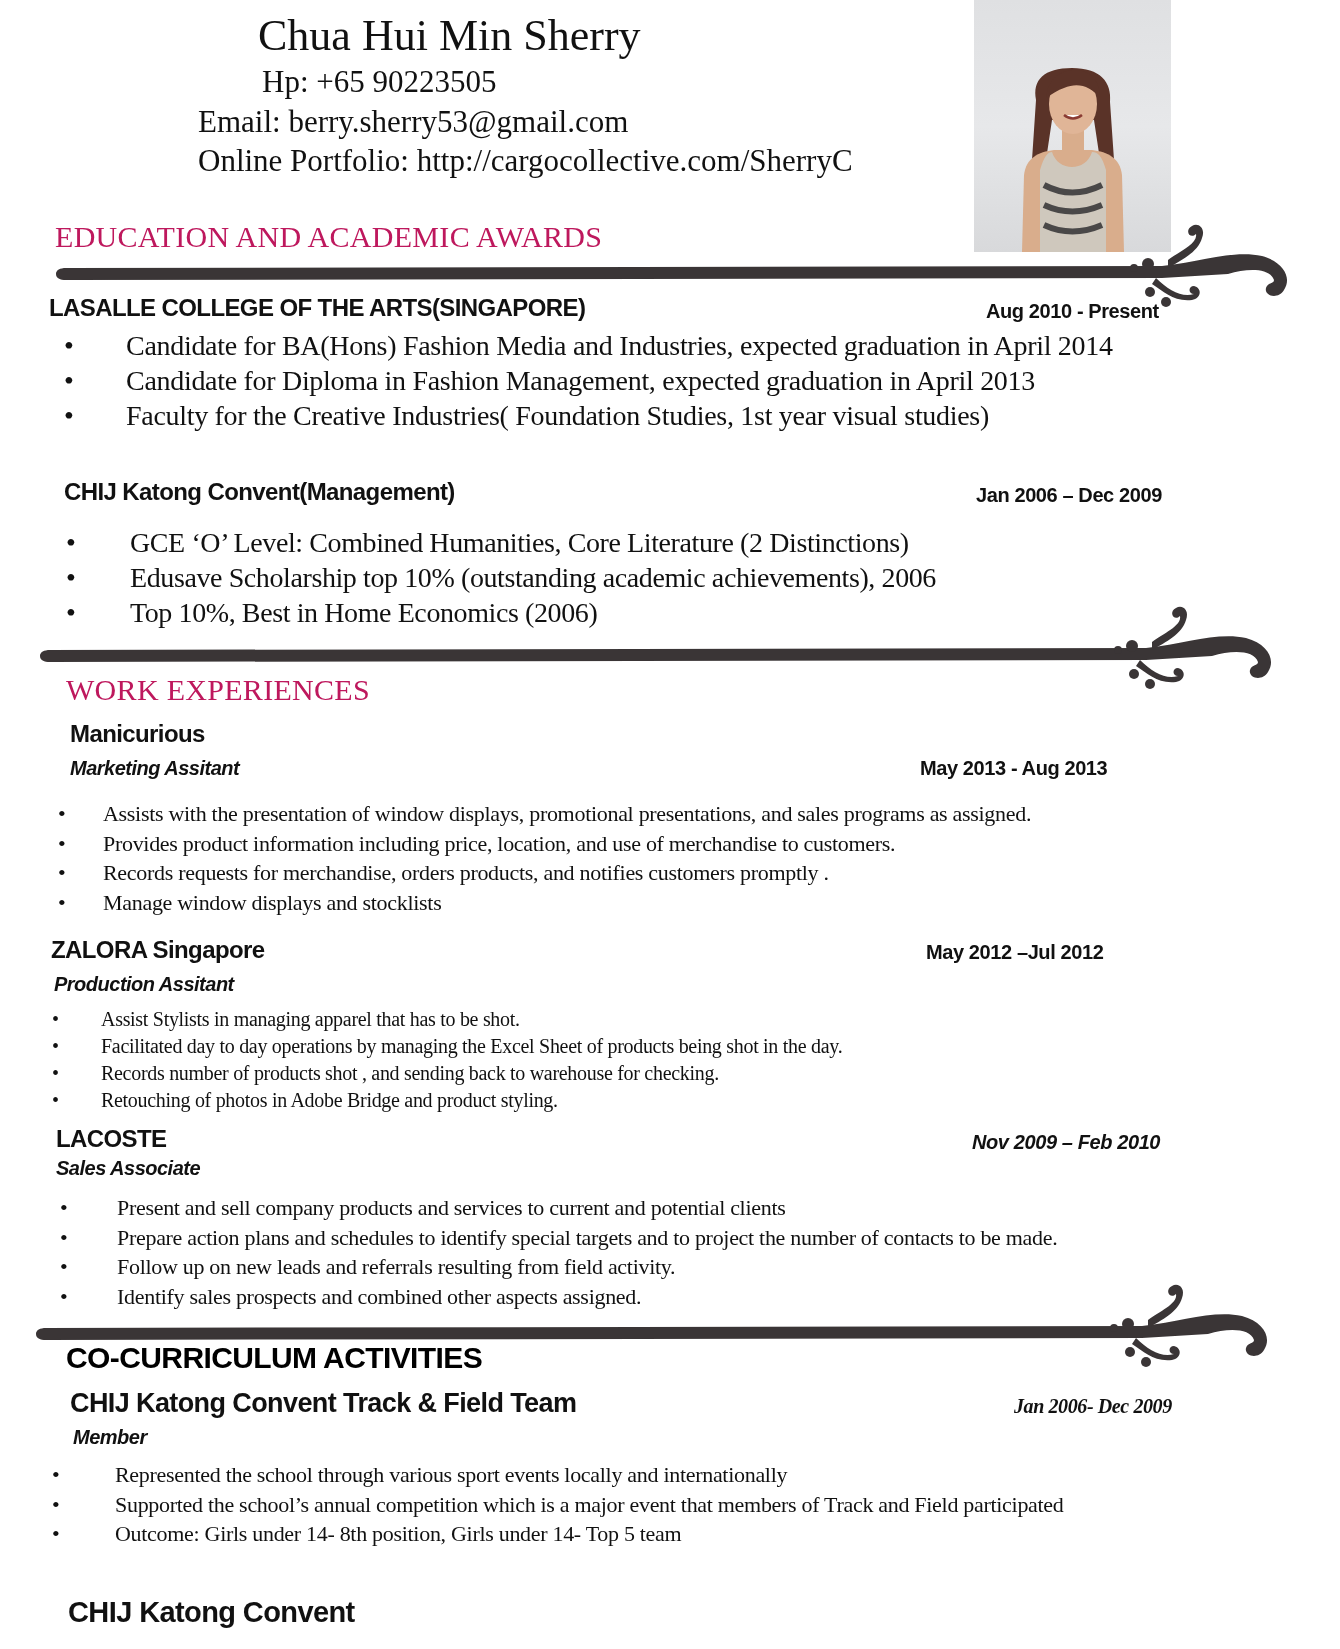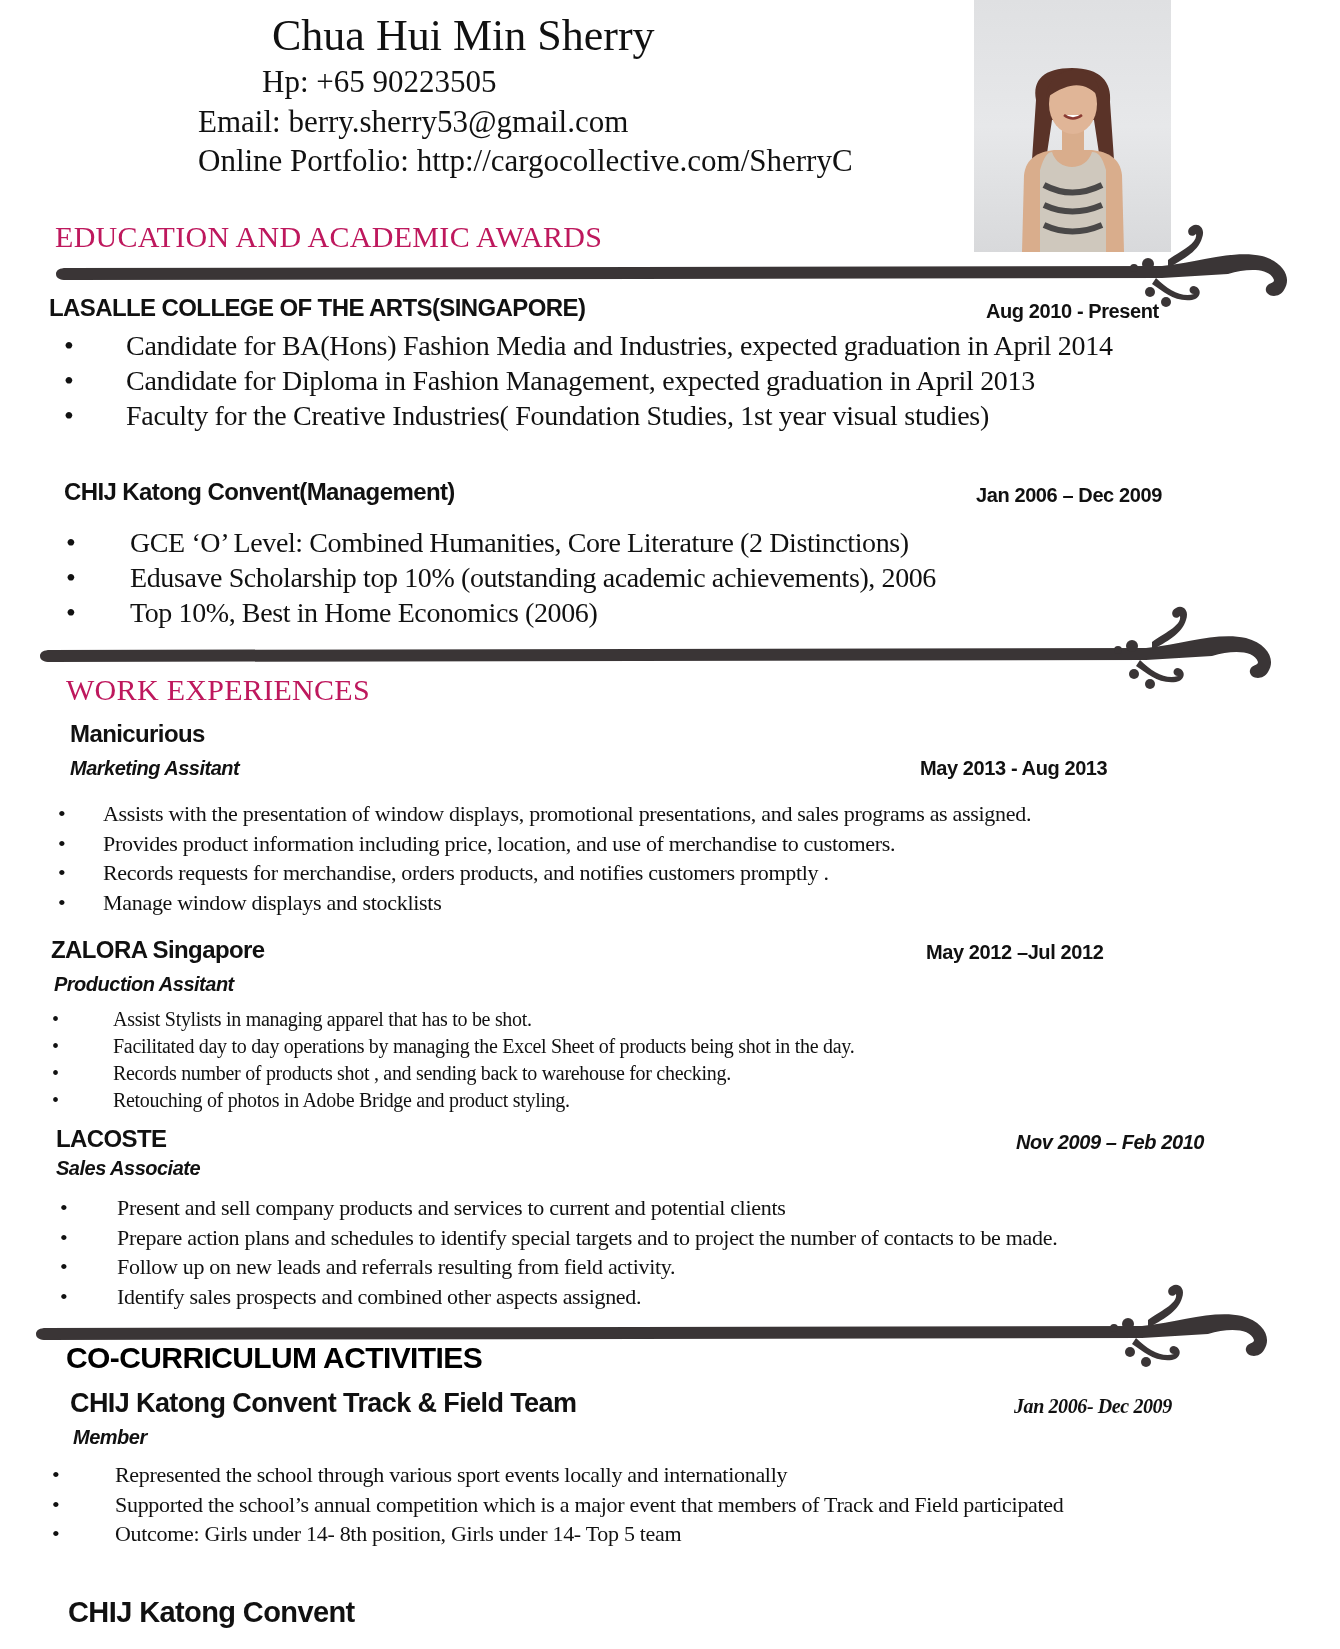--- a/index.html
+++ b/index.html
@@ -1,20 +1,20 @@
 <!DOCTYPE html>
 <html><head>
 <meta charset="utf-8">
 <style>
   html, body { margin: 0; padding: 0; background: #ffffff; }
   body { width: 1340px; height: 1649px; position: relative; overflow: hidden; color: #111; }
   .serif { font-family: "Liberation Serif", "DejaVu Serif", serif; }
   .abs { position: absolute; white-space: nowrap; }
 
-  .name { left: 272px; top: 10px; font-size: 44px; }
+  .name { left: 258px; top: 10px; font-size: 44px; }
   .contact { font-size: 31px; }
   .hp { left: 262px; top: 64px; }
   .email { left: 198px; top: 104px; }
   .portfolio { left: 198px; top: 143px; }
 
   .photo { left: 974px; top: 0; width: 197px; height: 252px; background: linear-gradient(180deg,#dfe0e2 0%,#e7e8ea 50%,#d8d9db 100%); overflow: hidden; }
 
   .section-title-serif { font-family: "Liberation Serif", serif; font-size: 30px; letter-spacing: 0.3px; color: #be185d; }
   .section-title-sans { font-family: Liberation Sans, sans-serif; font-weight: bold; font-size: 30px; letter-spacing: -0.6px; color: #000000; }
 
@@ -35,21 +35,21 @@
   .edu2 { left: 66px; top: 527px; font-size: 28px; letter-spacing: -0.4px; }
   .edu2 li { height: 35px; }
   .edu2 li .txt { left: 64px; top: 0; }
 
   .work { font-size: 22px; letter-spacing: -0.3px; }
   .work li { height: 29.5px; }
   .w1 { left: 58px; top: 801px; }
   .w1 li .txt { left: 45px; top: 0; }
   .w2 { left: 52px; top: 1008px; font-size: 20px; }
   .w2 li { height: 27px; }
-  .w2 li .txt { left: 49px; top: 0; margin-left: 12px; }
+  .w2 li .txt { left: 49px; top: 0; }
   .w3 { left: 60px; top: 1195px; }
   .w3 li .txt { left: 57px; top: 0; }
   .c1 { left: 52px; top: 1462px; }
   .c1 li .txt { left: 63px; top: 0; }
 
   .divider { position: absolute; }
 </style>
 </head>
 <body>
 
@@ -173,21 +173,21 @@
       <span class="txt">Records number of products shot , and sending back to warehouse for checking.</span>
     </li>
   <li>
       <span class="dot">•</span>
       <span class="txt">Retouching of photos in Adobe Bridge and product styling.</span>
     </li>
 </ul>
 
 <div class="abs org" style="left:56px; top:1125px;">LACOSTE</div>
 <div class="abs role" style="left:56px; top:1157px;">Sales Associate</div>
-<div class="abs date it" style="left:1016px; top:1131px;">Nov 2009 – Feb 2010</div>
+<div class="abs date it" style="left:972px; top:1131px;">Nov 2009 – Feb 2010</div>
 <ul class="bullets work w3">
   <li>
       <span class="dot">•</span>
       <span class="txt">Present and sell company products and services to current  and potential clients</span>
     </li>
   <li>
       <span class="dot">•</span>
       <span class="txt">Prepare action plans  and schedules  to identify special targets and to project the number of contacts to be made.</span>
     </li>
   <li>

